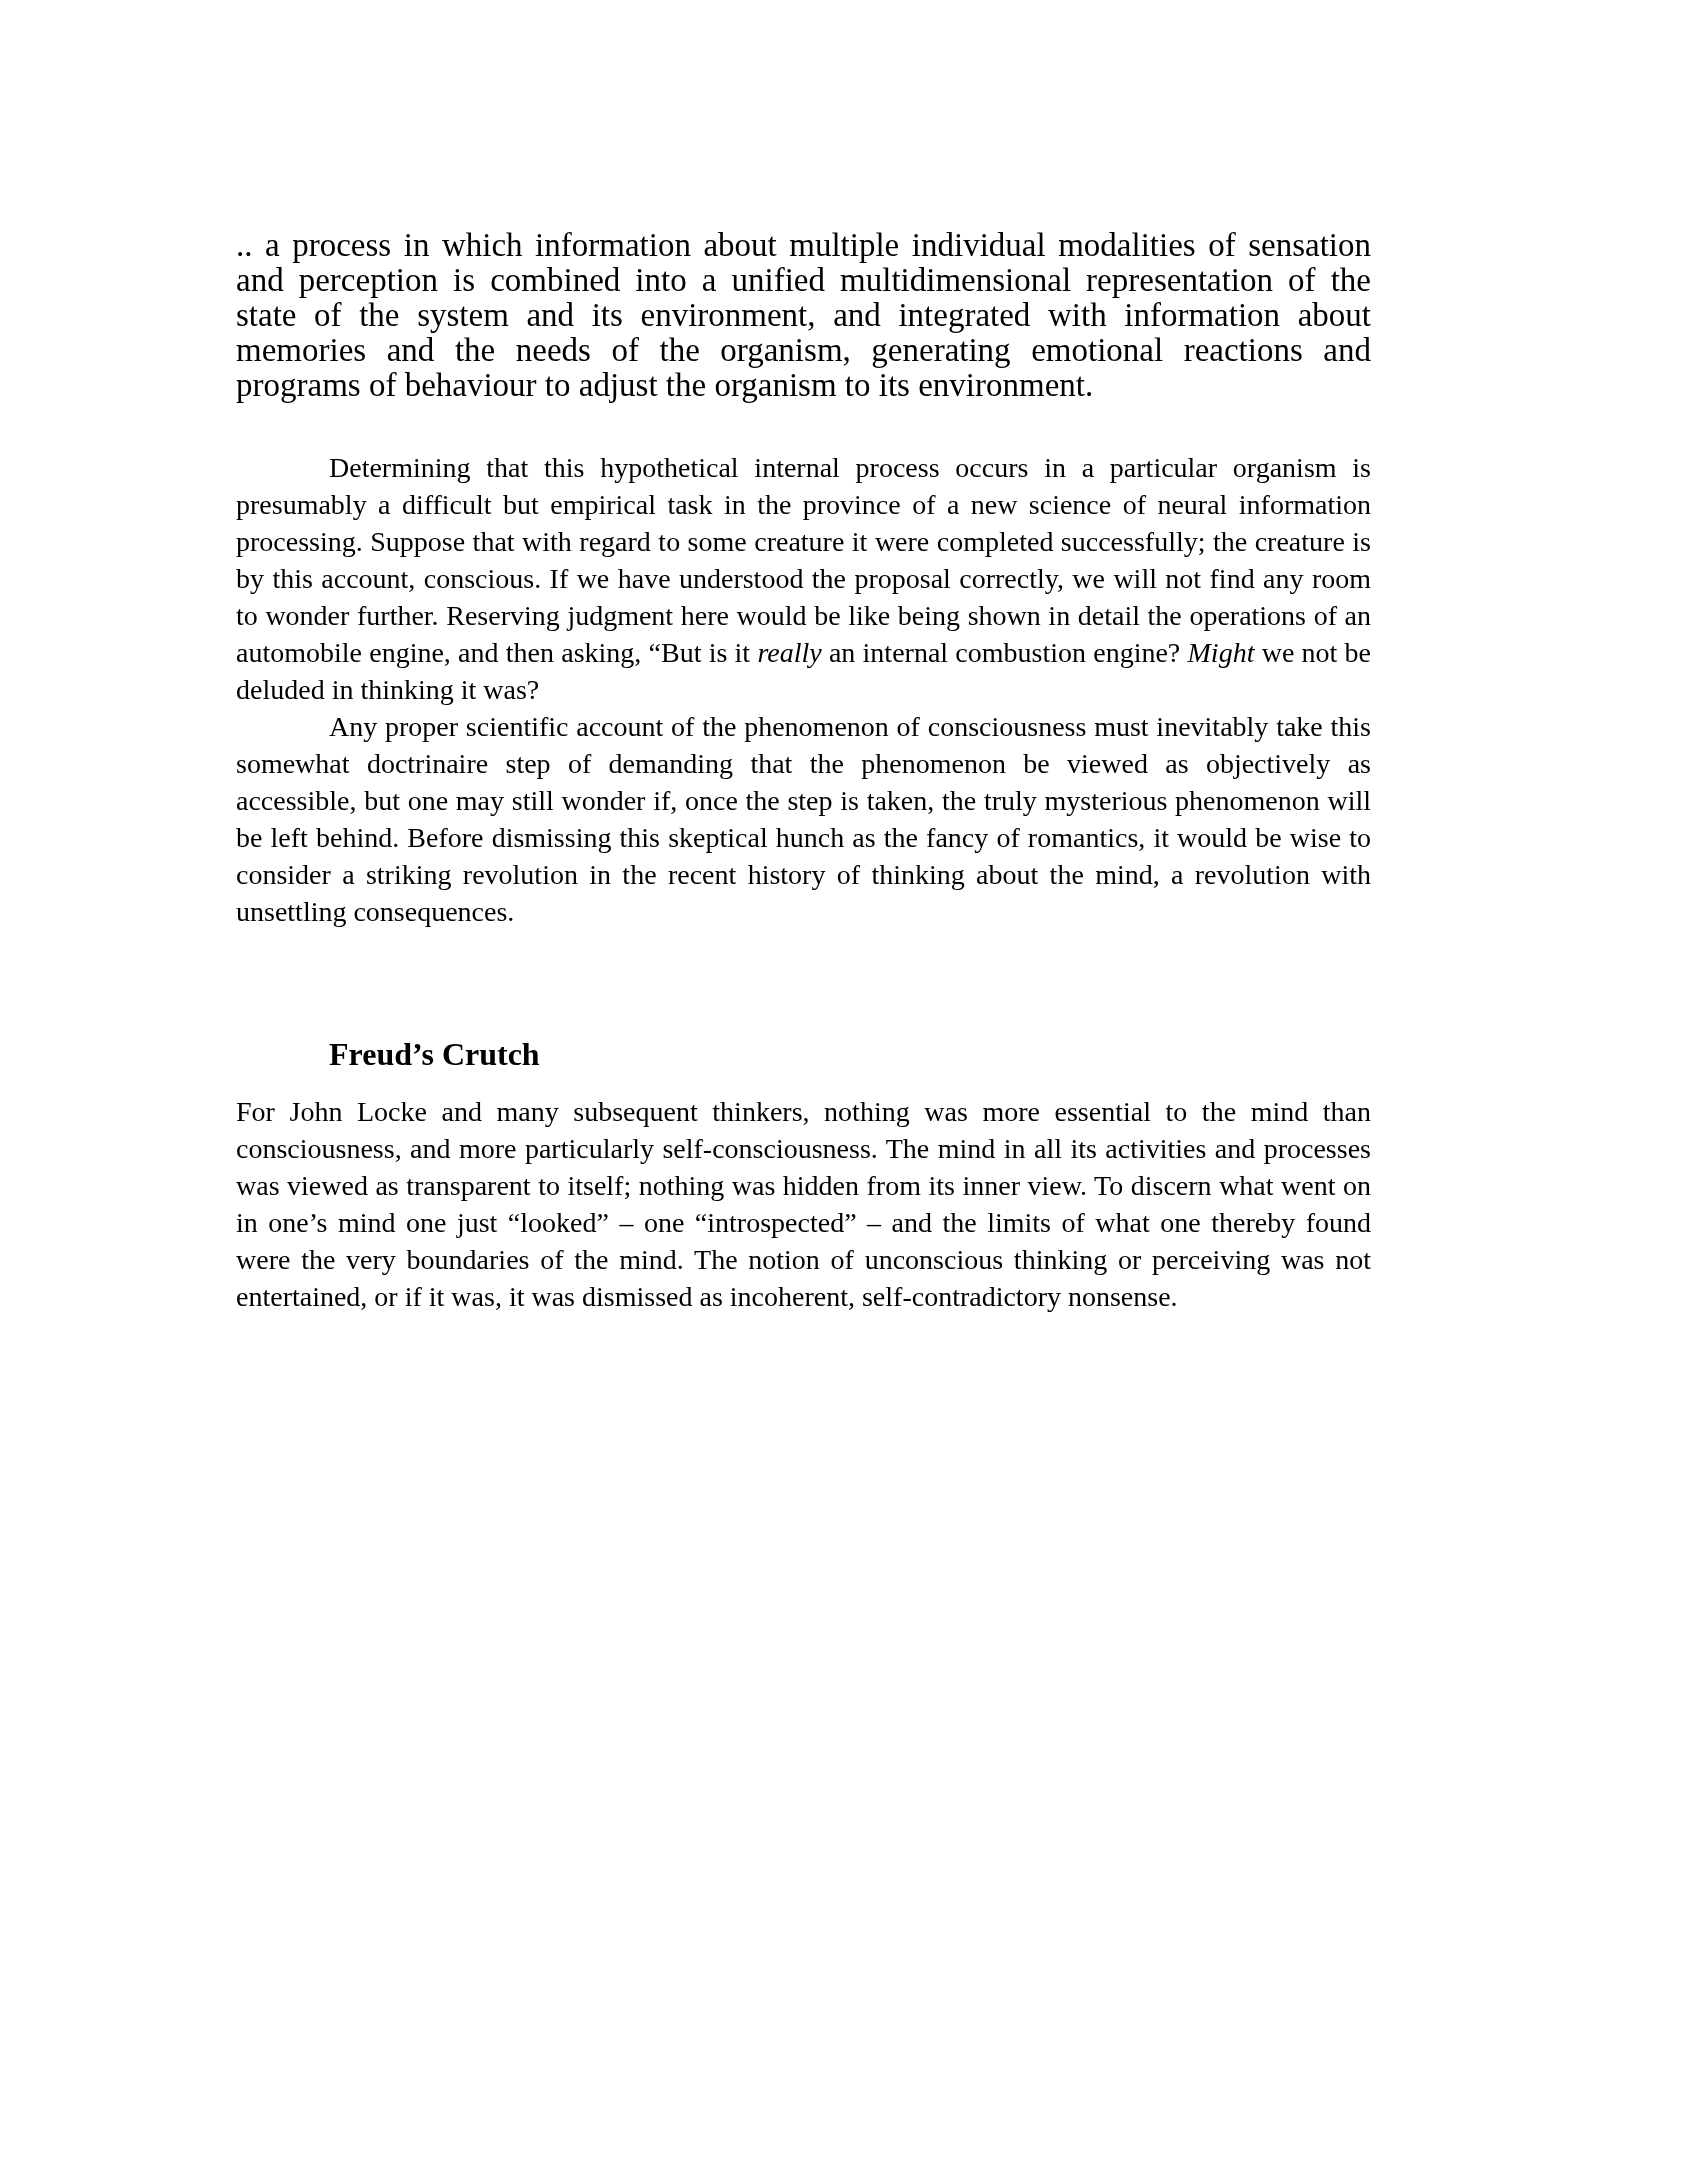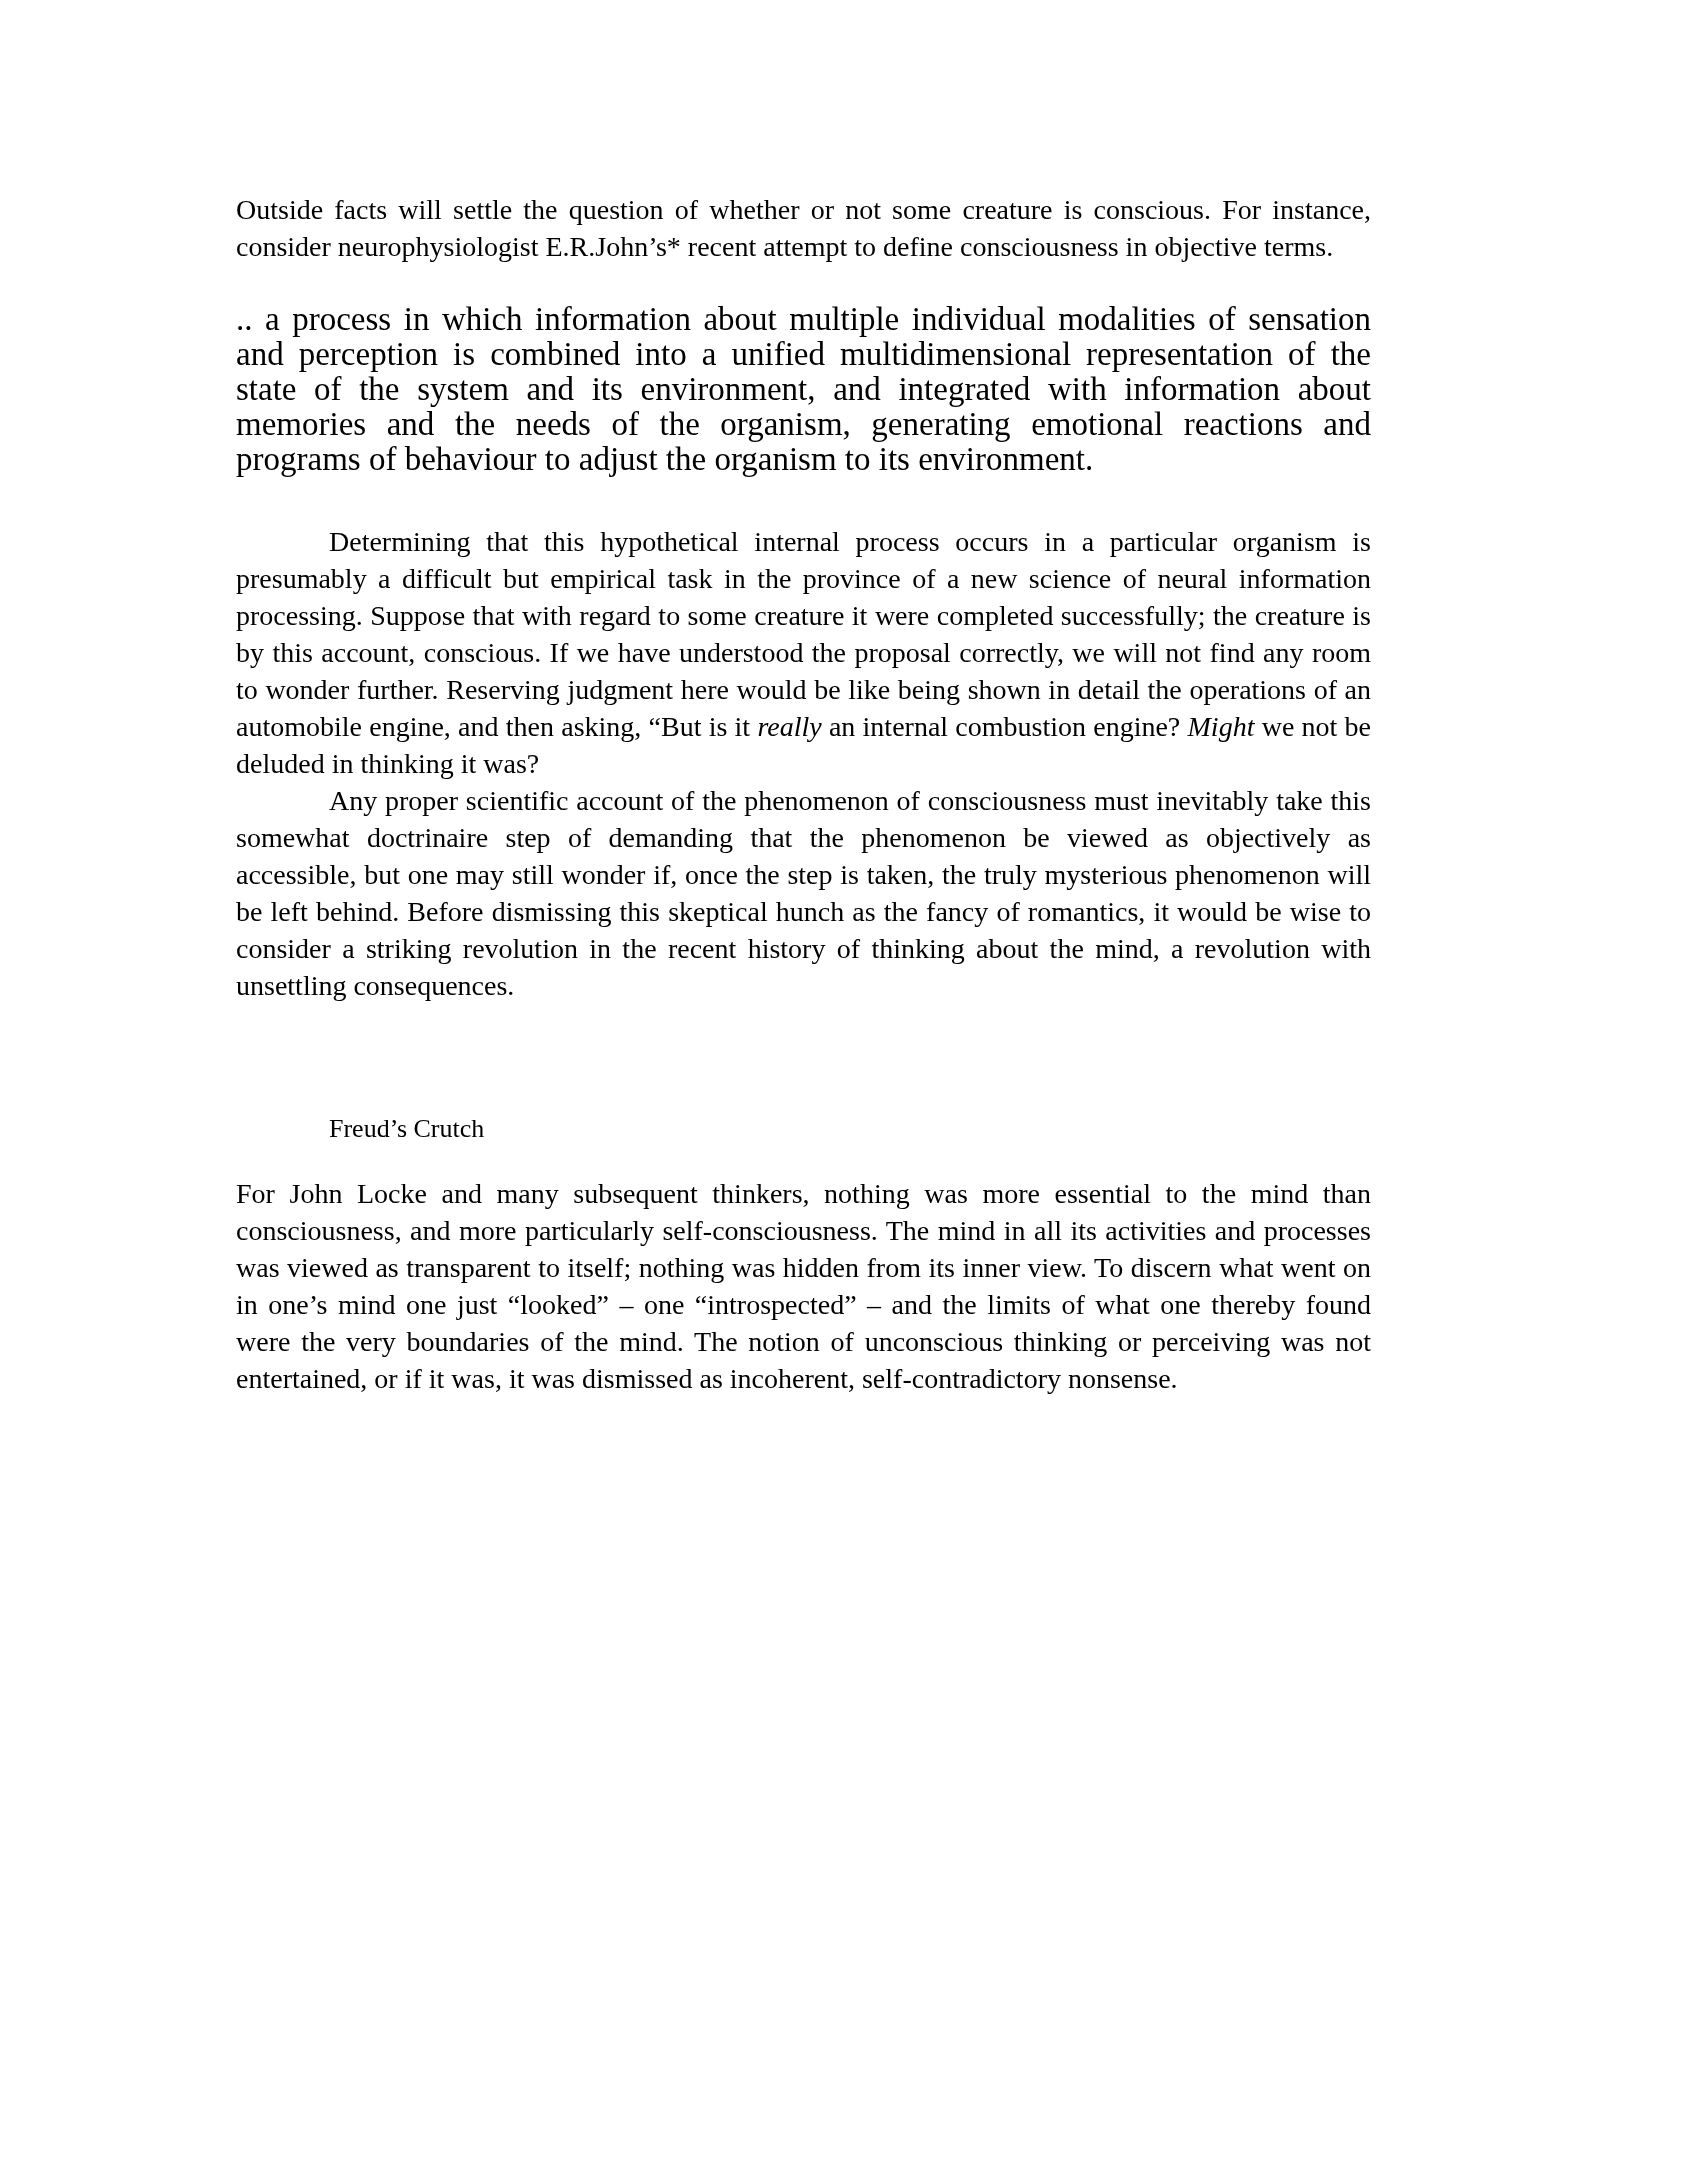--- a/index.html
+++ b/index.html
@@ -27,42 +27,41 @@
     text-indent: 93px;
   }
   .quote {
     font-size: 33px;
     line-height: 35px;
     text-align: justify;
     margin-top: 37px;
     margin-bottom: 46px;
   }
   .section-heading {
-    font-size: 26px;
+    font-size: 32px;
     line-height: 37px;
-    font-weight: normal;
+    font-weight: bold;
     padding-left: 93px;
     margin-top: 106px;
-    margin-bottom: 28px;
+    margin-bottom: 20px;
   }
   .footnote {
     font-size: 25px;
     line-height: 35px;
     text-align: justify;
     margin-top: 40px;
   }
   em { font-style: italic; }
 </style>
 </head>
 <body>
 
 <div class="page">
   <div class="text-block">
 
-    <p class="body-para">Outside facts will settle the question of whether or not some creature is conscious. For instance, consider neurophysiologist E.R.John’s* recent attempt to define consciousness in objective terms.</p>
 
     <p class="quote">.. a process in which information about multiple individual modalities of sensation and perception is combined into a unified multidimensional representation of the state of the system and its environment, and integrated with information about memories and the needs of the organism, generating emotional reactions and programs of behaviour to adjust the organism to its environment.</p>
 
     <p class="body-para indented"><span>Determining that this hypothetical internal process occurs in a particular organism is presumably a difficult but empirical task in the province of a new science of neural information processing. Suppose that with regard to some creature it were completed successfully; the creature is by this account, conscious. If we have understood the proposal correctly, we will not find any room to wonder further. Reserving judgment here would be like being shown in detail the operations of an automobile engine, and then asking, “But is it </span><em>really</em><span> an internal combustion engine?  </span><em>Might</em><span> we not be deluded in thinking it was?</span></p>
 
     <p class="body-para indented">Any proper scientific account of the phenomenon of consciousness must inevitably take this somewhat doctrinaire step of demanding that the phenomenon be viewed as objectively as accessible, but one may still wonder if, once the step is taken, the truly mysterious phenomenon will be left behind. Before dismissing this skeptical hunch as the fancy of romantics, it would be wise to consider a striking revolution in the recent history of thinking about the mind, a revolution with unsettling consequences.</p>
 
     <h2 class="section-heading">Freud’s Crutch</h2>
 
     <p class="body-para">For John Locke and many subsequent thinkers, nothing was more essential to the mind than consciousness, and more particularly self-consciousness. The mind in all its activities and processes was viewed as transparent to itself; nothing was hidden from its inner view. To discern what went on in one’s mind one just “looked” – one “introspected” – and the limits of what one thereby found were the very boundaries of the mind. The notion of unconscious thinking or perceiving was not entertained, or if it was, it was dismissed as incoherent, self-contradictory nonsense.</p>

